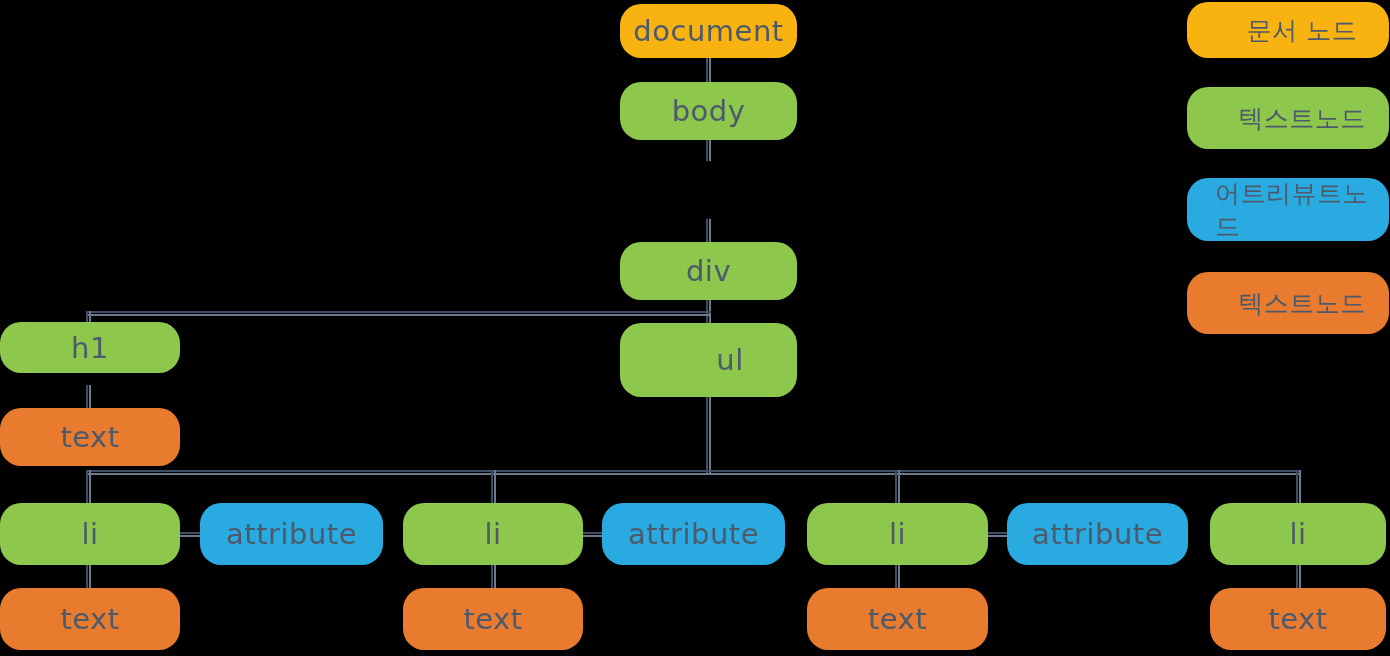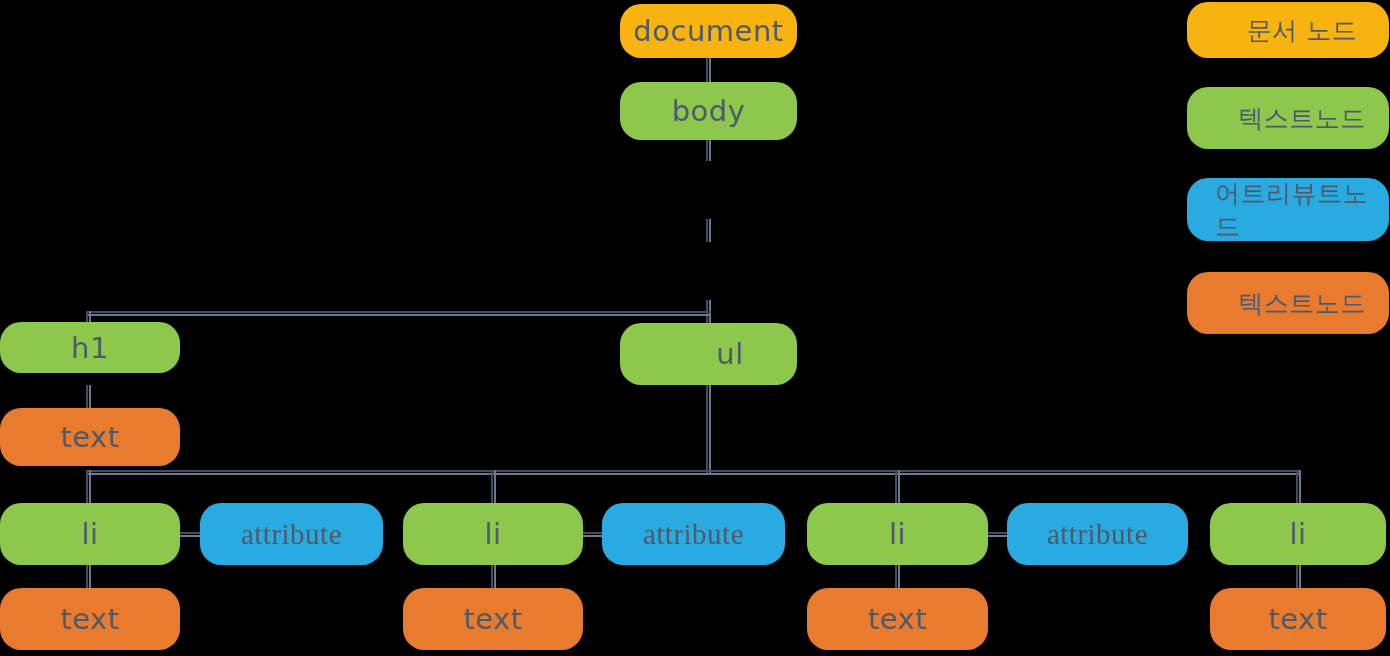--- a/index.html
+++ b/index.html
@@ -6,35 +6,35 @@
     --document:#F9B310; --element:#8DC74B; --attribute:#29ABE2; --text:#E87B2E;
     --label:#4D5A6C; --line_dark:#3F4E64; --line_light:#6B7A90; --background:#000000;
   }
   html,body{margin:0;padding:0;background:var(--background);}
   #canvas{position:relative;width:1390px;height:656px;background:var(--background);overflow:hidden;
           font-family:"DejaVu Sans","Liberation Sans",sans-serif;}
   .node{position:absolute;border-radius:21px;display:flex;align-items:center;justify-content:center;
         font-size:29px;color:var(--label);letter-spacing:.5px;box-sizing:border-box;}
   .node.document{background:var(--document);}
   .node.element{background:var(--element);}
-  .node.attribute{background:var(--attribute);font-family:Liberation Serif, serif;}
+  .node.attribute{background:var(--attribute);}
   .node.text{background:var(--text);}
   .legend-box{font-size:25px;padding-left:28px;}
   .vline{position:absolute;width:5px;
          background:linear-gradient(to right,var(--line_dark) 0 2px,transparent 2px 3px,var(--line_light) 3px 5px);}
   .hline{position:absolute;height:5px;
          background:linear-gradient(to bottom,var(--line_dark) 0 2px,transparent 2px 3px,var(--line_light) 3px 5px);}
 
   
   #n-document{left:620px;top:4px;width:177px;height:54px;}
   #n-html{left:620px;top:82px;width:177px;height:58px;}
   #n-body{left:620px;top:161px;width:177px;height:58px;}
   #n-div{left:620px;top:242px;width:177px;height:58px;}
   #n-h1{left:0px;top:322px;width:180px;height:51px;text-align:center;}
-  #n-ul{left:620px;top:323px;width:177px;height:62px;padding-left:43px;}
+  #n-ul{left:620px;top:323px;width:177px;height:74px;padding-left:43px;}
   #n-h1text{left:0px;top:408px;width:180px;height:58px;}
   #n-li1{left:0px;top:503px;width:180px;height:62px;}
   #n-attr1{left:200px;top:503px;width:183px;height:62px;}
   #n-li2{left:403px;top:503px;width:180px;height:62px;}
   #n-attr2{left:602px;top:503px;width:183px;height:62px;}
   #n-li3{left:807px;top:503px;width:181px;height:62px;}
   #n-attr3{left:1007px;top:503px;width:181px;height:62px;}
   #n-li4{left:1210px;top:503px;width:176px;height:62px;}
   #n-text1{left:0px;top:588px;width:180px;height:62px;}
   #n-text2{left:403px;top:588px;width:180px;height:62px;}
@@ -90,20 +90,21 @@
   <div class="vline" id="c9"></div>
   <div class="vline" id="c11"></div>
   <div class="vline" id="c13"></div>
   <div class="vline" id="c15"></div>
   <div class="hline" id="a1"></div>
   <div class="hline" id="a2"></div>
   <div class="hline" id="a3"></div>
 
   <div class="node document" id="n-document">document</div>
   <div class="node element" id="n-html">body</div>
+  <div class="node element" id="n-div">div</div>
   <div class="node element" id="n-h1">h1</div>
   <div class="node element" id="n-ul">ul</div>
   <div class="node text" id="n-h1text">text</div>
   <div class="node element" id="n-li1">li</div>
   <div class="node attribute" id="n-attr1">attribute</div>
   <div class="node element" id="n-li2">li</div>
   <div class="node attribute" id="n-attr2">attribute</div>
   <div class="node element" id="n-li3">li</div>
   <div class="node attribute" id="n-attr3">attribute</div>
   <div class="node element" id="n-li4">li</div>

